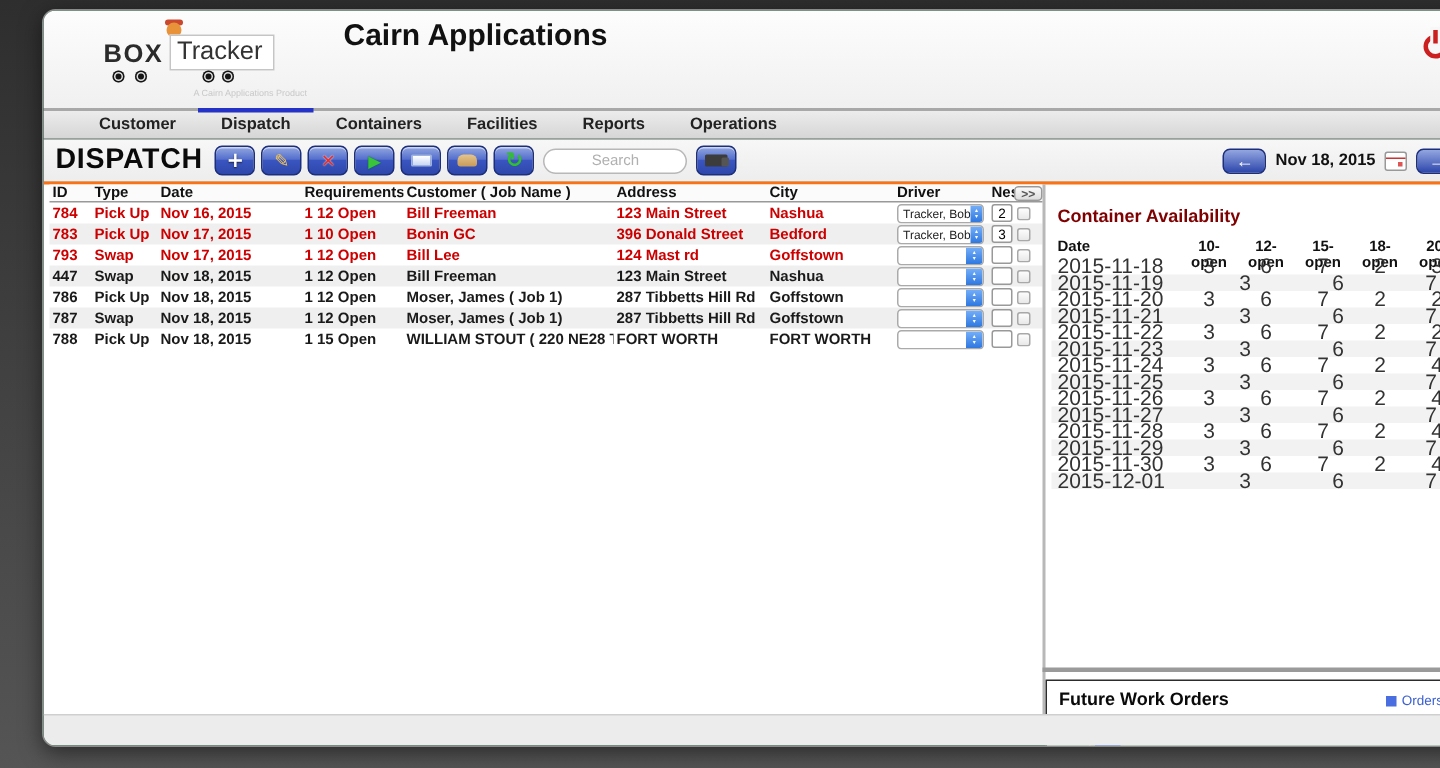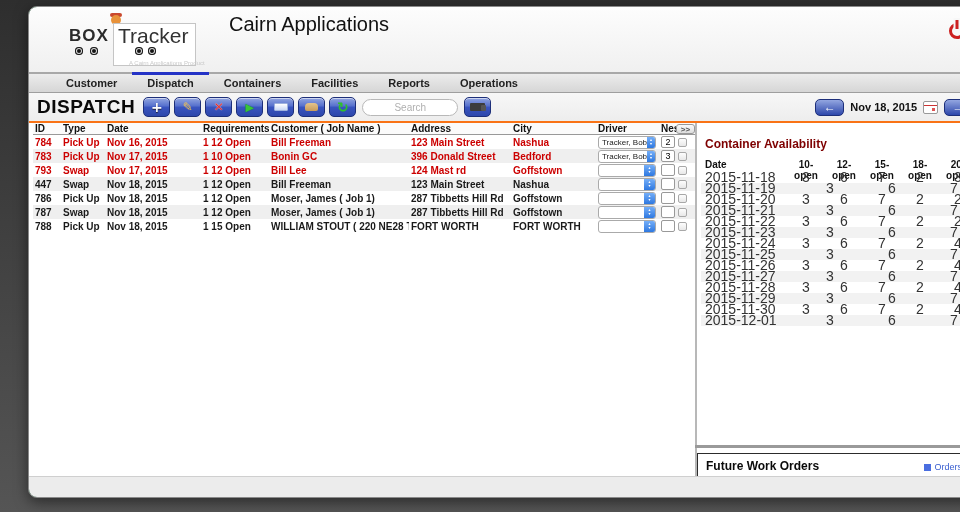--- a/index.html
+++ b/index.html
@@ -6,26 +6,26 @@
   html,body { width:960px; height:512px; }
   body { background:linear-gradient(#2e2e2e,#555); font-family:"Liberation Sans","DejaVu Sans",sans-serif; position:relative; overflow:hidden; }
   .window { position:absolute; left:4px; top:6px; width:952px; height:492px; background:#14532d; border:1px solid #8a8a8a; border-radius:9px; overflow:hidden; box-shadow:0 4px 14px rgba(0,0,0,.5);margin-left:24px; }
 
   
   .hdr { position:absolute; left:0; top:0; right:0; height:65px; background:linear-gradient(#fdfdfd,#f0f0f0); }
   .logo { position:absolute; left:16px; top:6px; width:170px; height:56px; }
   .logo-driver { position:absolute; left:66px; top:2px; width:10px; height:10px; background:#e8923a; border-radius:50%; }
   .logo-cap { position:absolute; left:65px; top:0; width:12px; height:4px; background:#c9482e; border-radius:2px; }
   .logo-box { position:absolute; left:24px; top:13px; font-size:17px; font-weight:bold; color:#2b2b2b; letter-spacing:1px; }
-  .logo-tracker { position:absolute; left:68px; top:10px; font-size:21px; color:#333; background:#fff; border:1px solid #c5c5c5; padding:0 7px 17px 4px; }
+  .logo-tracker { position:absolute; left:68px; top:10px; font-size:17px; color:#333; background:#fff; border:1px solid #c5c5c5; padding:0 7px 2px 4px; }
   .wheel { position:absolute; width:8px; height:8px; background:#141414; border-radius:50%; box-shadow:inset 0 0 0 1px #141414, inset 0 0 0 2px #ddd; top:34px; }
   .w1{left:30px} .w2{left:45px} .w3{left:90px} .w4{left:103px}
   .logo-tagline { position:absolute; left:84px; top:47px; font-size:6px; color:#c9c9c9; white-space:nowrap; }
   .titleblock { position:absolute; left:200px; top:6px; }
-  .app-title { font-size:20px; font-weight:normal; color:#111; }
+  .app-title { font-size:20px; font-weight:bold; color:#111; }
   .app-sub { font-size:18px; color:#111; margin-top:3px; }
   .userblock { position:absolute; right:44px; top:10px; text-align:right; font-size:10px; line-height:13px; color:#222; }
   .userblock b { color:#111; }
   .power { position:absolute; right:14px; top:16px; width:16px; height:16px; border:3px solid #cc2020; border-radius:50%; cursor:pointer; }
   .power::after { content:''; position:absolute; left:50%; top:-6px; transform:translateX(-50%); width:3px; height:9px; background:#cc2020; box-shadow:0 0 0 2px #f7f7f7; }
 
   
   .tabbar { position:absolute; left:0; top:65px; right:0; height:21px; background:linear-gradient(#ececec,#d6d6d6); border-top:2px solid #a8a8a8; border-bottom:1px solid #9e9e9e; display:flex; align-items:flex-end; padding-left:22px; }
   .tab { font-size:11px; font-weight:bold; color:#222; padding:3px 15px 3px; cursor:pointer; border-top:3px solid transparent; }
   .tab.active { border-top:3px solid #2433c6; padding-top:2px; }

